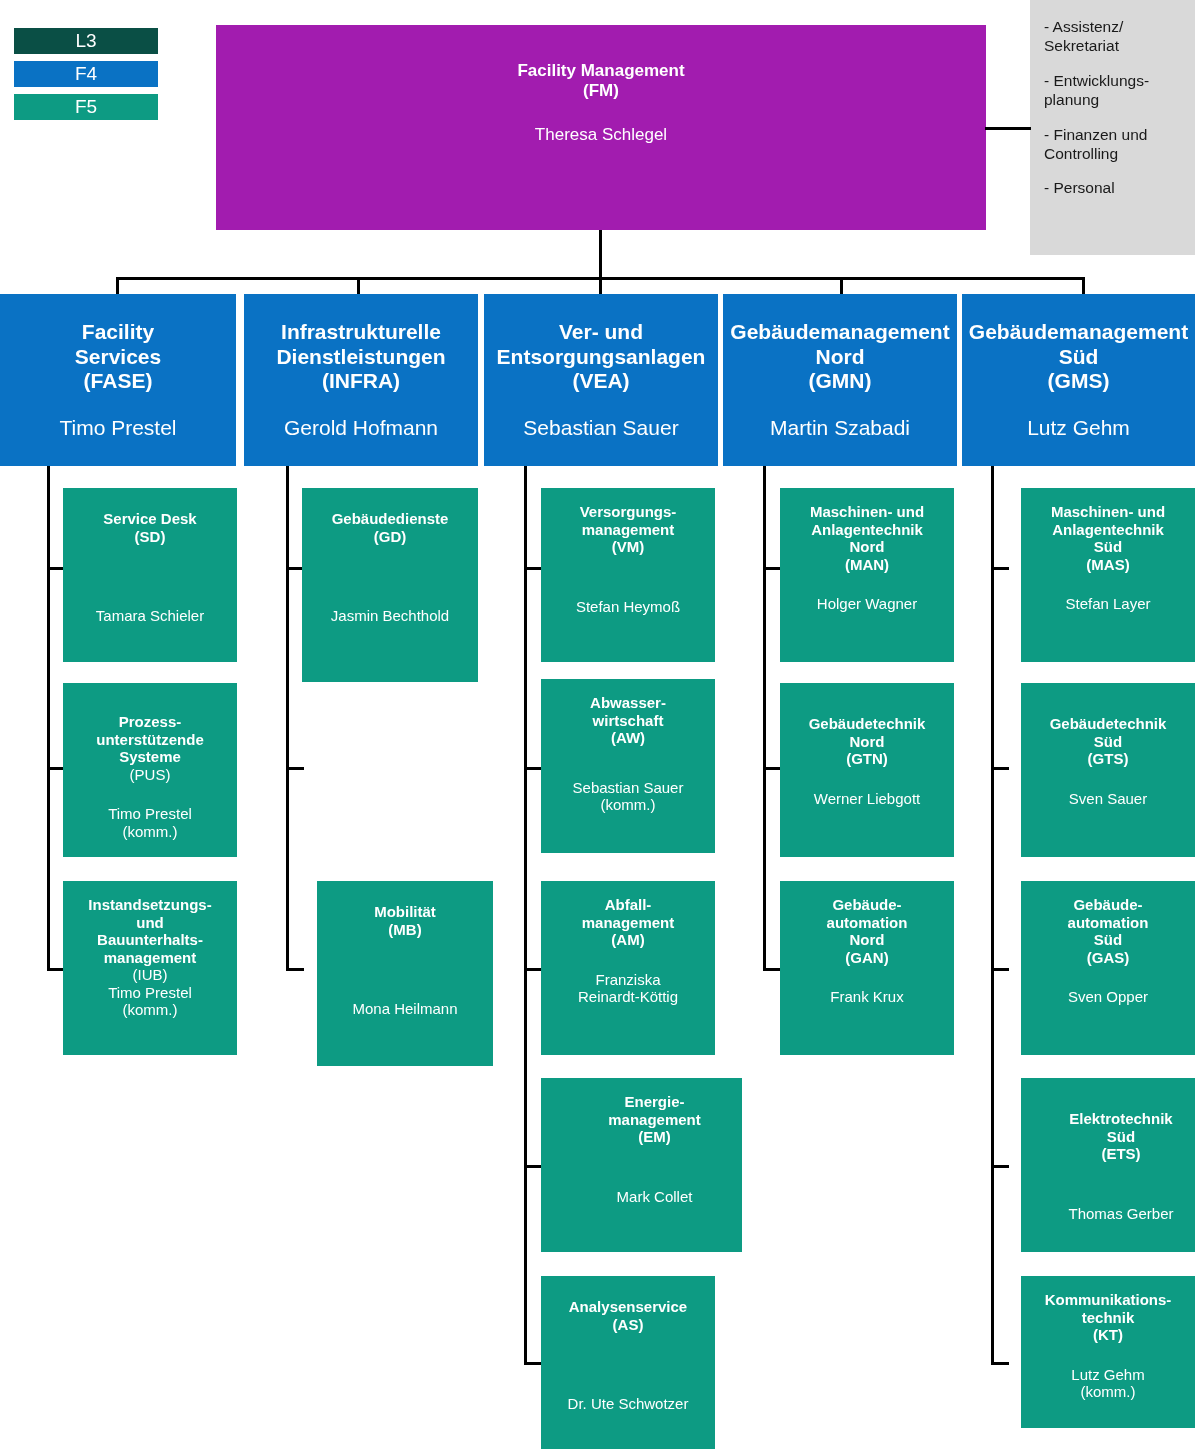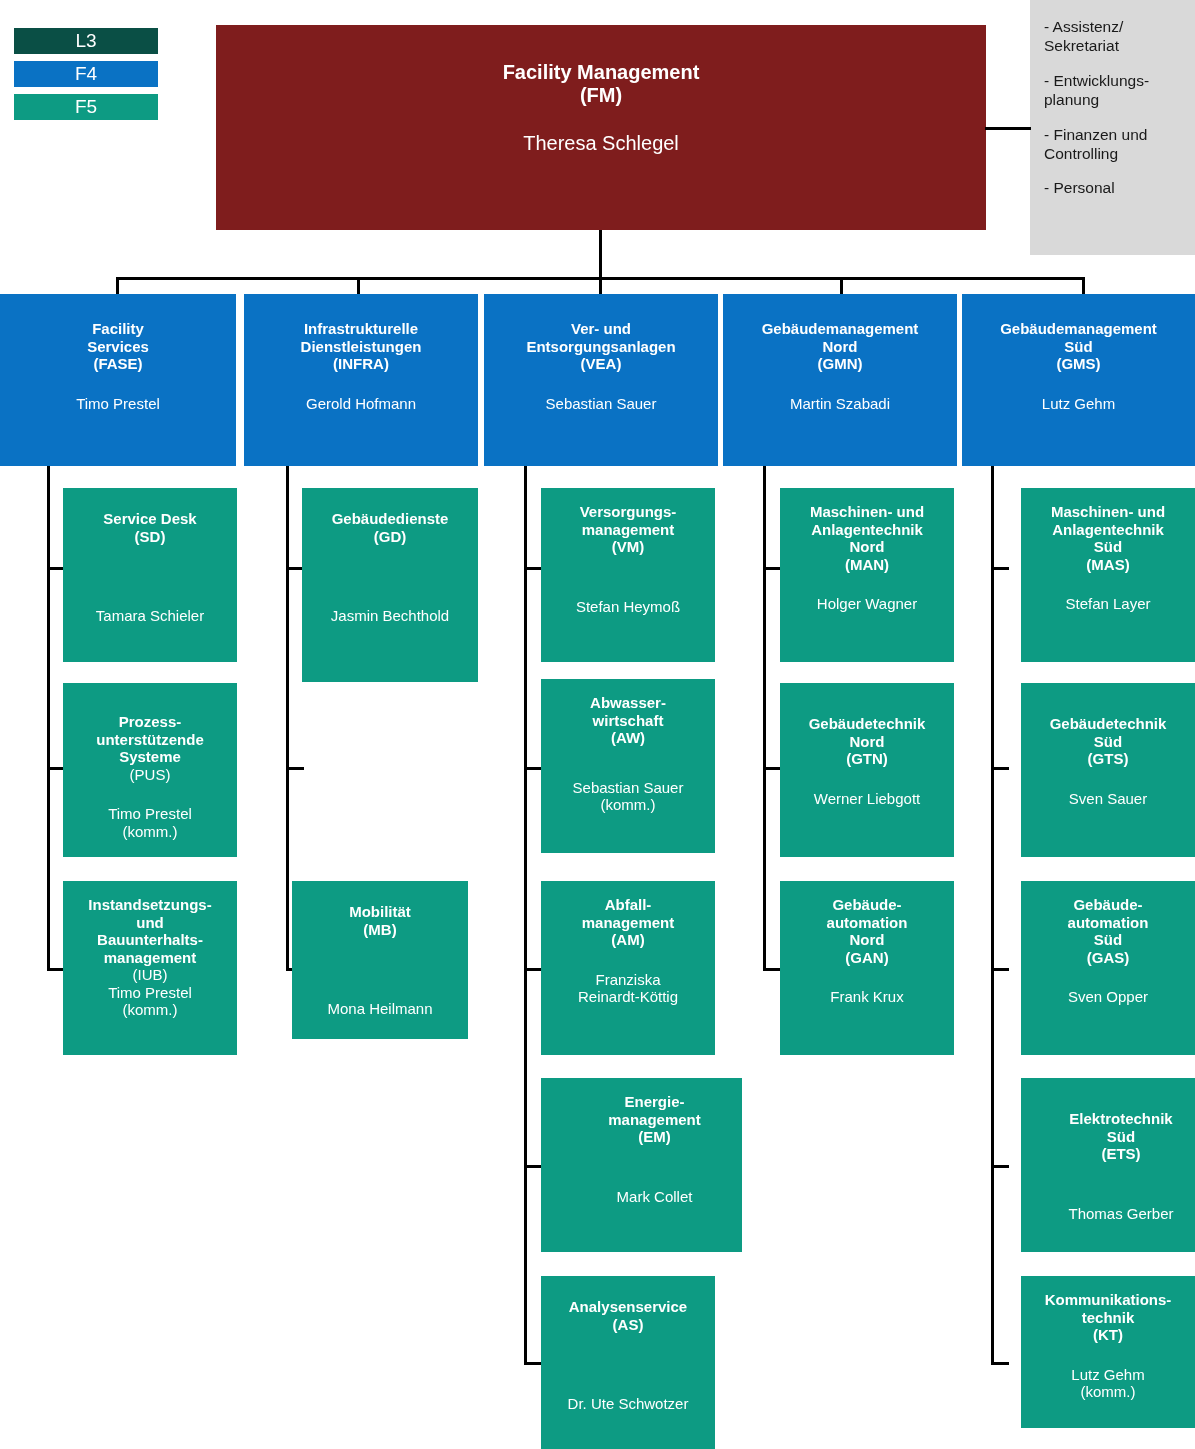--- a/index.html
+++ b/index.html
@@ -43,29 +43,29 @@
     font-weight:bold;
     line-height:1.17;
   }
   .box .abbr.light{font-weight:normal;}
   .box .person{
     font-weight:normal;
     line-height:1.17;
   }
 
   .root{
-    background:#7f1d1d;
-    font-size:20px;
+    background:#a21caf;
+    font-size:17px;
   }
   .root .title{padding-top:36px;}
   .root .person{padding-top:24px;}
 
   .dept{
     background:#0a72c4;
-    font-size:15px;
+    font-size:21px;
   }
   .dept .title{padding-top:26px;}
   .dept .person{padding-top:22px;}
 
   .unit{
     background:#0d9b83;
     font-size:15px;
   }
 
   
@@ -158,21 +158,21 @@
   <div class="ln" style="left:286px; top:466px; width:3px; height:505px;"></div>
   <div class="ln" style="left:286px; top:567px; width:18px; height:3px;"></div>
   <div class="ln" style="left:286px; top:767px; width:18px; height:3px;"></div>
   <div class="ln" style="left:286px; top:968px; width:18px; height:3px;"></div>
 
   <div class="box unit" style="left:302px; top:488px; width:176px; height:194px;">
     <div class="title" style="padding-top:22px;">Gebäudedienste</div>
     <div class="abbr">(GD)</div>
     <div class="person" style="padding-top:62px;">Jasmin Bechthold</div>
   </div>
-  <div class="box unit" style="left:292px; top:881px; width:176px; height:158px;">
+  <div class="box unit" style="left:317px; top:881px; width:176px; height:185px;">
     <div class="title" style="padding-top:22px;">Mobilität</div>
     <div class="abbr">(MB)</div>
     <div class="person" style="padding-top:62px;">Mona Heilmann</div>
   </div>
 
   <div class="box dept" style="left:484px; top:294px; width:234px; height:172px;">
     <div class="title">Ver- und<br>Entsorgungsanlagen</div>
     <div class="abbr">(VEA)</div>
     <div class="person">Sebastian Sauer</div>
   </div>

